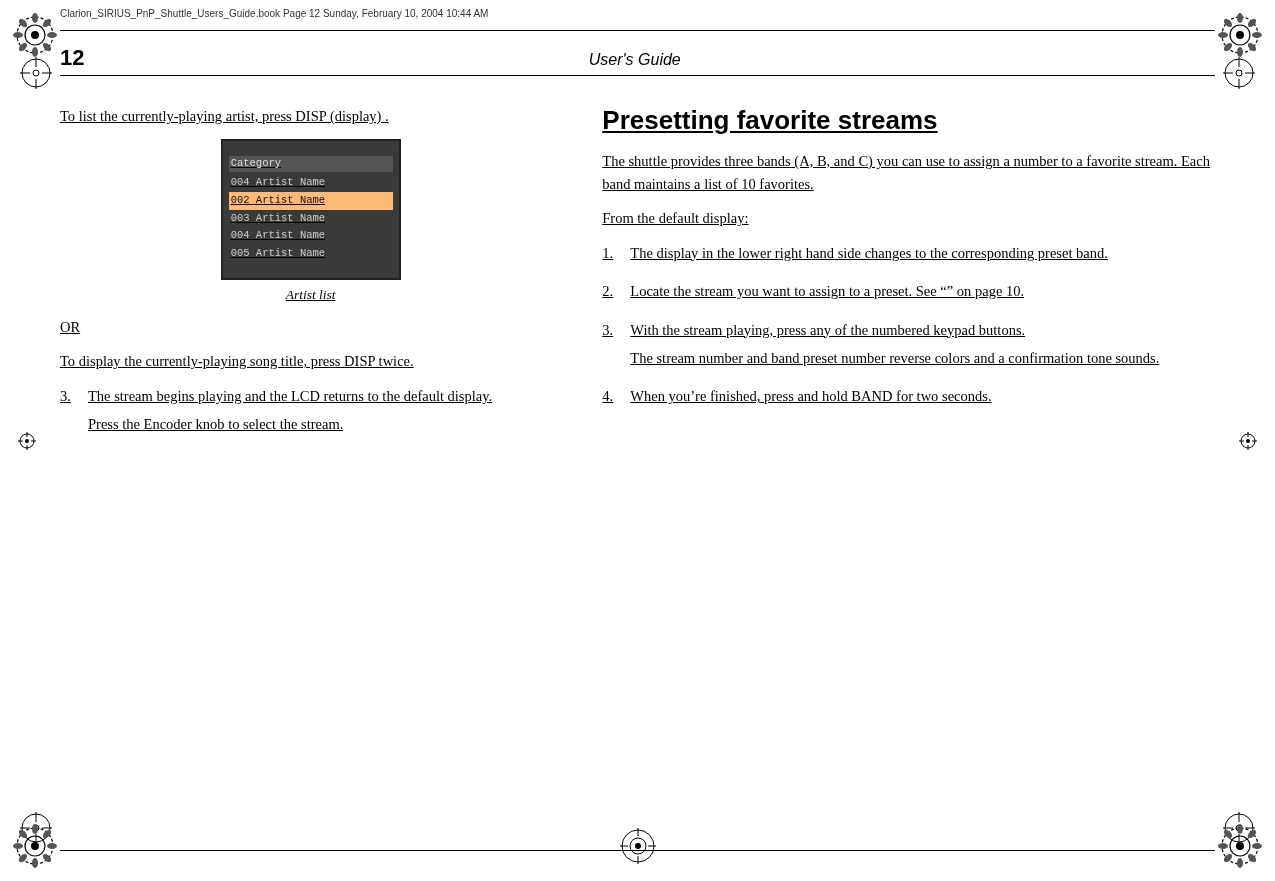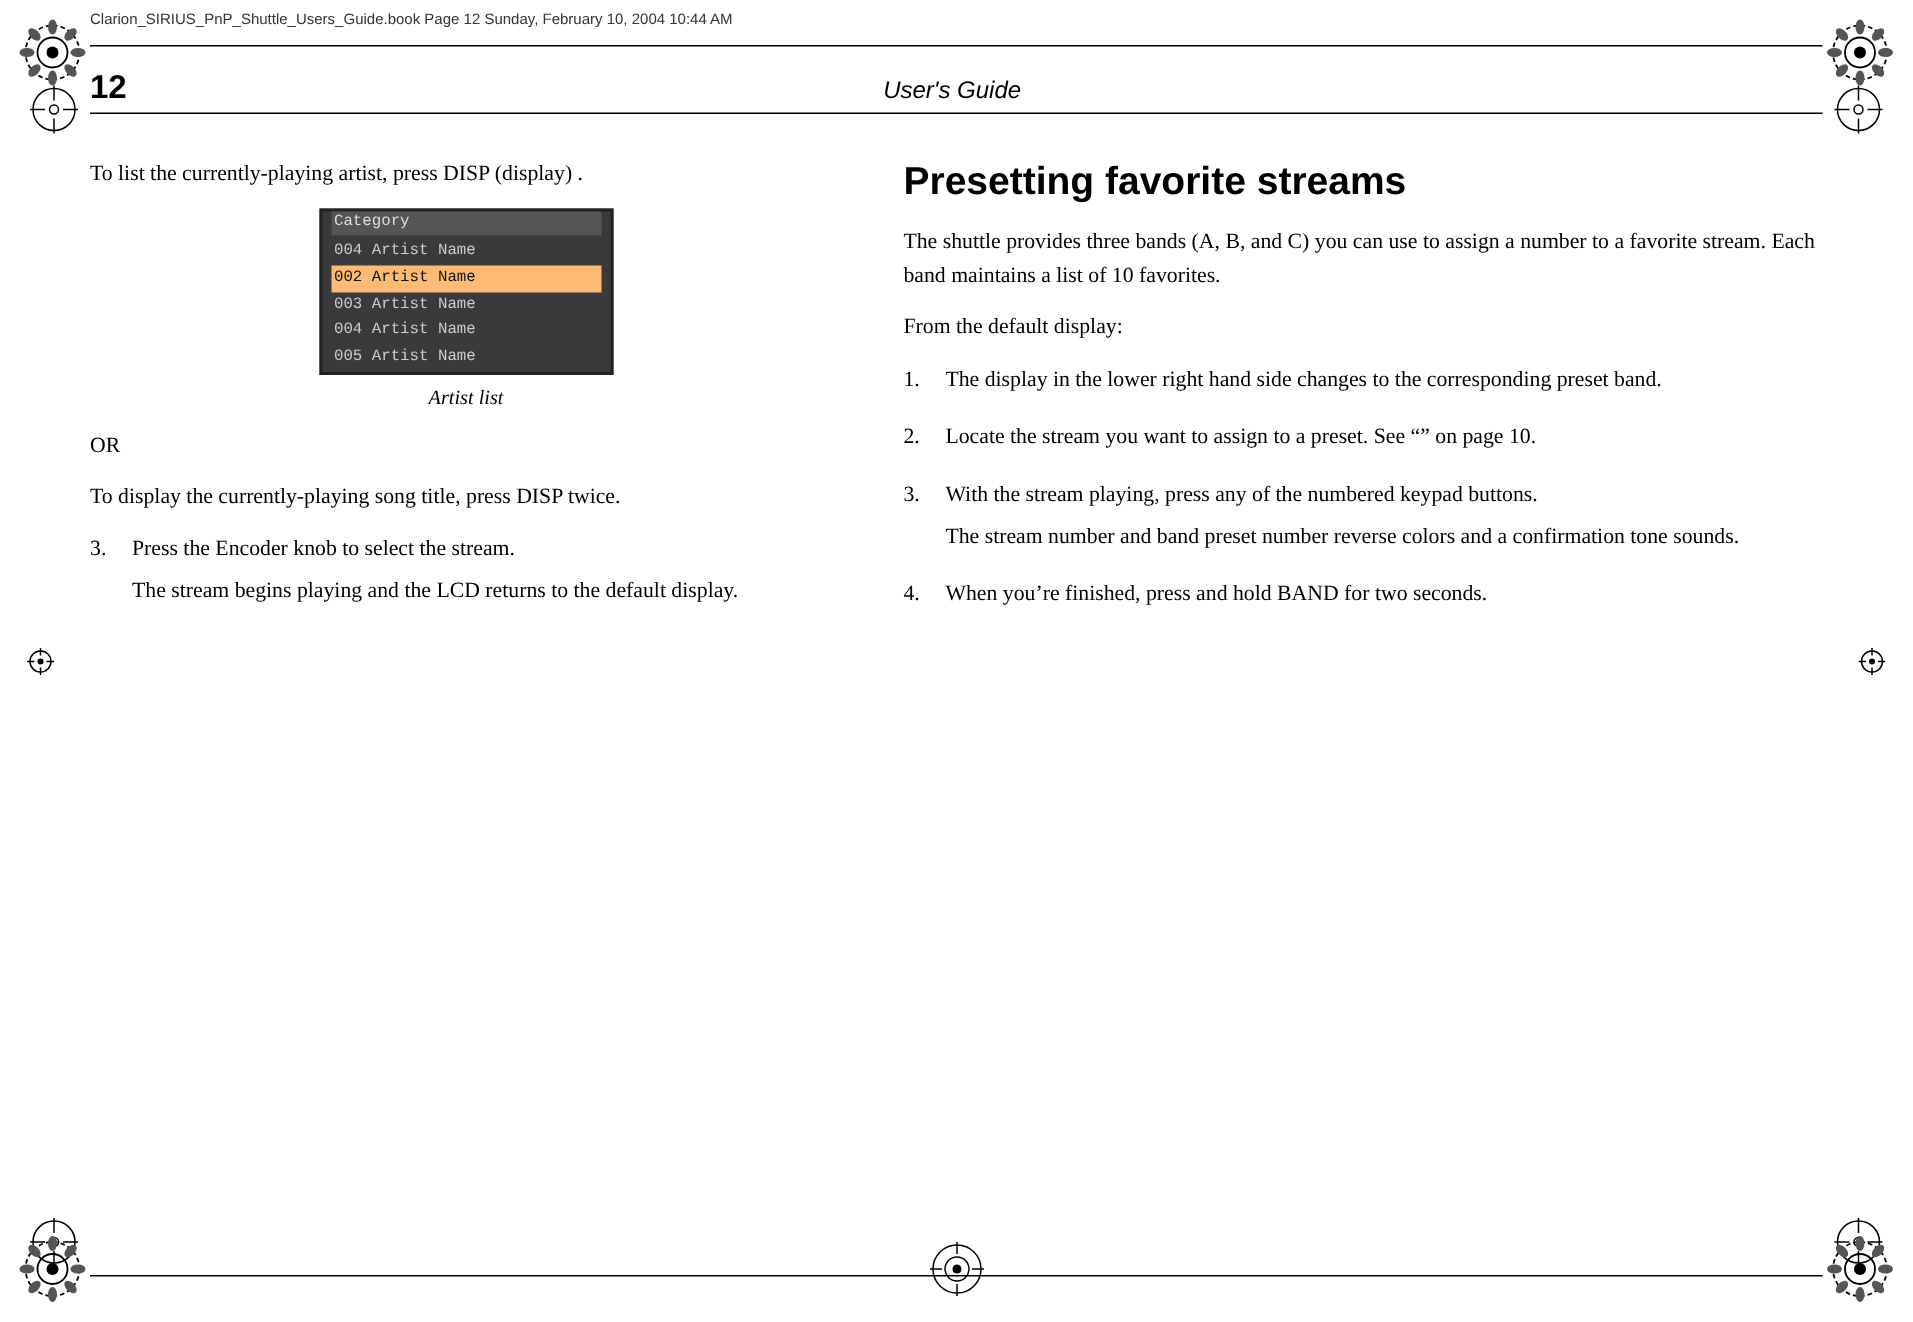--- a/index.html
+++ b/index.html
@@ -82,20 +82,21 @@
 
     
     .content {
       position: absolute;
       top: 105px;
       left: 60px;
       right: 60px;
       bottom: 50px;
       display: flex;
       gap: 41px;
+      text-decoration: underline;
     }
 
     
     .left-column {
       width: 45%;
       font-size: 14.5px;
       line-height: 1.55;
     }
 
     .left-column p {
@@ -105,22 +106,22 @@
     .artist-list-container {
       margin: 12px 0 6px 0;
       display: flex;
       flex-direction: column;
       align-items: center;
     }
 
     .lcd-screen {
       background: #3a3a3a;
       border: 2px solid #222;
-      padding: 0 6px;
-      width: 196px;
+      padding: 15px 6px;
+      width: 180px;
       font-family: "Courier New", monospace;
       font-size: 11px;
       line-height: 1.5;
       color: #ccc;
     }
 
     .lcd-header {
       color: #ddd;
       background: #555;
       padding: 0 2px;
@@ -436,22 +437,22 @@
       </div>
       <div class="artist-list-label">Artist list</div>
     </div>
 
     <p class="or-text">OR</p>
     <p>To display the currently-playing song title, press DISP twice.</p>
 
     <div class="step-item">
       <span class="step-num">3.</span>
       <div class="step-content">
+        <p>The stream begins playing and the LCD returns to the default display.</p>
         <p>Press the Encoder knob to select the stream.</p>
-        <p>The stream begins playing and the LCD returns to the default display.</p>
       </div>
     </div>
   </div>
 
   <div class="right-column">
     <h2 class="section-title">Presetting favorite streams</h2>
     <p>The shuttle provides three bands (A, B, and C) you can use to assign a number to a favorite stream. Each band maintains a list of 10 favorites.</p>
     <p>From the default display:</p>
 
     <div id="right-steps-container">

